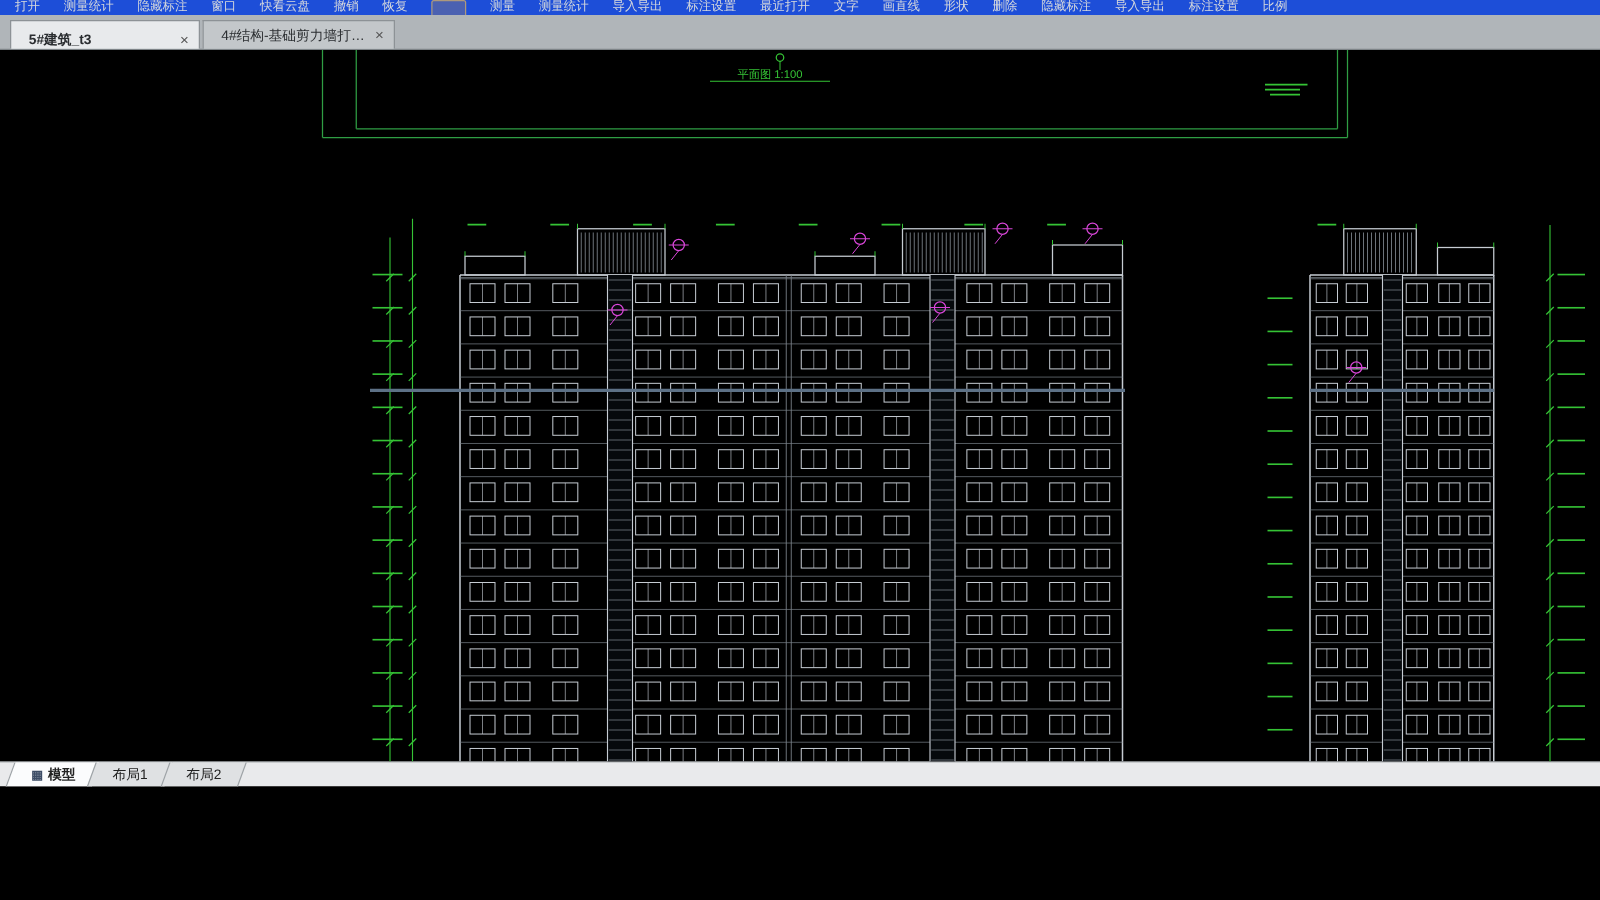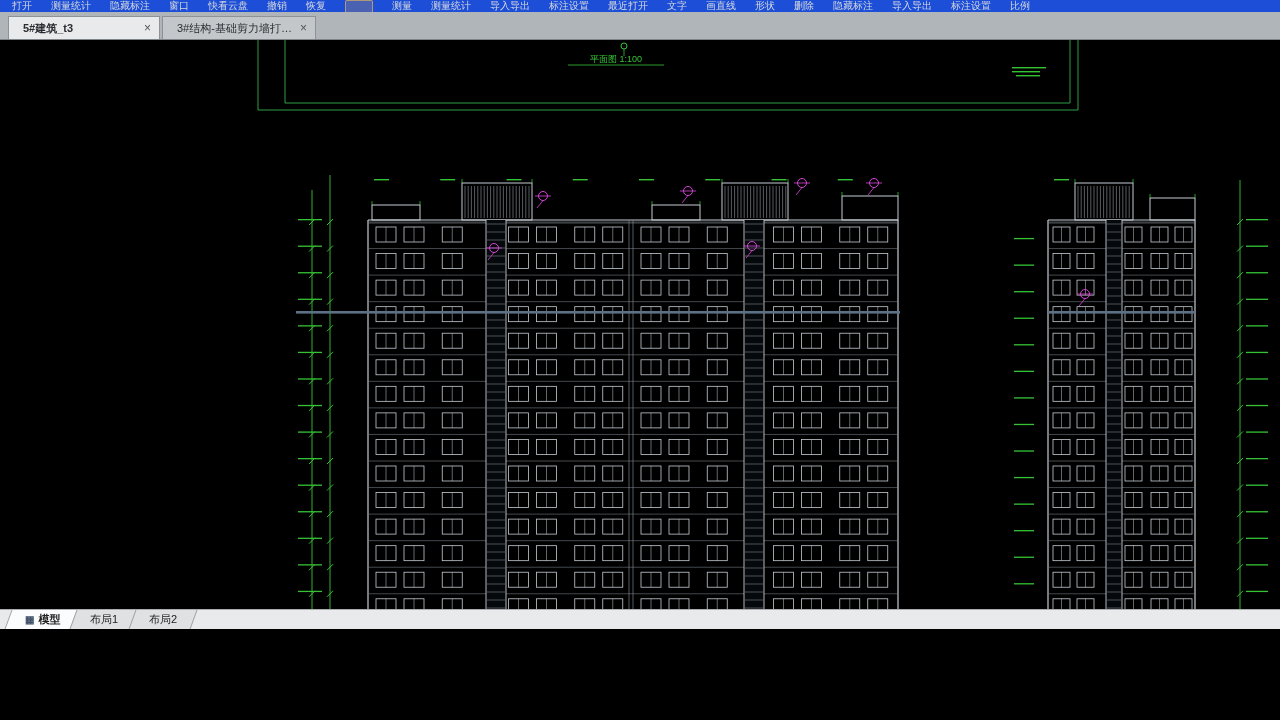--- a/index.html
+++ b/index.html
@@ -11,21 +11,21 @@
   .tb-item { color:#d6d9dc; font-size:10px; line-height:11px; flex:none; cursor:pointer; }
   .tb-item.hl { color:#ffd24d; background:rgba(240,170,40,.22);
                 border:1px solid rgba(255,200,80,.55); border-radius:2px; padding:16px 3px; }
 
   .tabbar { height:28px; background:#b0b5b9; display:flex; align-items:flex-end;
             padding-left:8px; border-bottom:1px solid #7e8488; }
   .doc-tab { height:23px; display:flex; align-items:center; justify-content:space-between;
              gap:8px; padding:0 8px 0 14px; font-size:11px; color:#2a2d30;
              background:#c3c7ca; border:1px solid #8d9296; border-bottom:none;
              margin-right:2px; min-width:152px; cursor:pointer; }
-  .doc-tab.active { background:#e8eaec; font-weight:bold; }
+  .doc-tab.active { background:#e8eaec; font-weight:bold;align-items:flex-end; }
   .doc-tab .close { color:#555; font-size:12px; font-weight:normal; cursor:pointer; }
 
   .canvas { height:569px; background:#000; position:relative; overflow:hidden; }
   svg { display:block; font-family:"Liberation Sans", sans-serif; }
 
   .statusbar { height:20px; background:#e9eaec; border-top:1px solid #a9adb0;
                display:flex; align-items:stretch; padding-left:12px; font-size:11px; color:#222; }
   .lt { display:flex; align-items:center; padding:0 16px; transform:skewX(-20deg);
         background:#dfe1e3; border-left:1px solid #9da2a6; border-right:1px solid #9da2a6;
         margin-left:-4px; cursor:pointer; }
@@ -59,21 +59,21 @@
       <div class="tb-item">导入导出</div>
       <div class="tb-item">标注设置</div>
       <div class="tb-item">比例</div>
     </div>
   <div class="tabbar" id="tabbar">
       <div class="doc-tab active">
         <span>5#建筑_t3</span>
         <span class="close">×</span>
       </div>
       <div class="doc-tab">
-        <span>3#结构-基础剪力墙打…</span>
+        <span>4#结构-基础剪力墙打…</span>
         <span class="close">×</span>
       </div>
     </div>
   <div class="canvas">
     <svg id="cad-svg" width="1280" height="660" viewBox="0 0 1280 660">
         <line x1="258" y1="0" x2="258" y2="70" stroke="#2f9e44" stroke-width="1"></line>
         <line x1="1078" y1="0" x2="1078" y2="70" stroke="#2f9e44" stroke-width="1"></line>
         <line x1="258" y1="70" x2="1078" y2="70" stroke="#2f9e44" stroke-width="1"></line>
         <line x1="285" y1="0" x2="285" y2="63" stroke="#2f9e44" stroke-width="1"></line>
         <line x1="1070" y1="0" x2="1070" y2="63" stroke="#2f9e44" stroke-width="1"></line>

